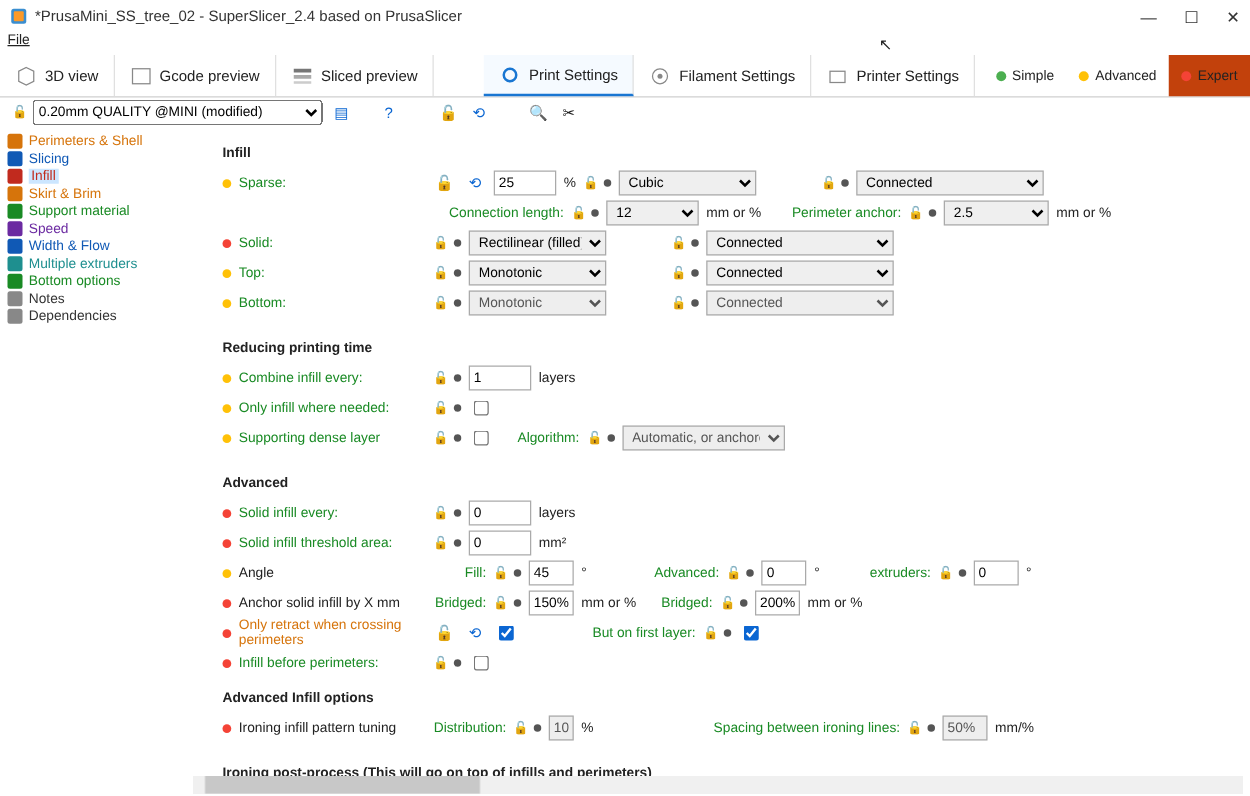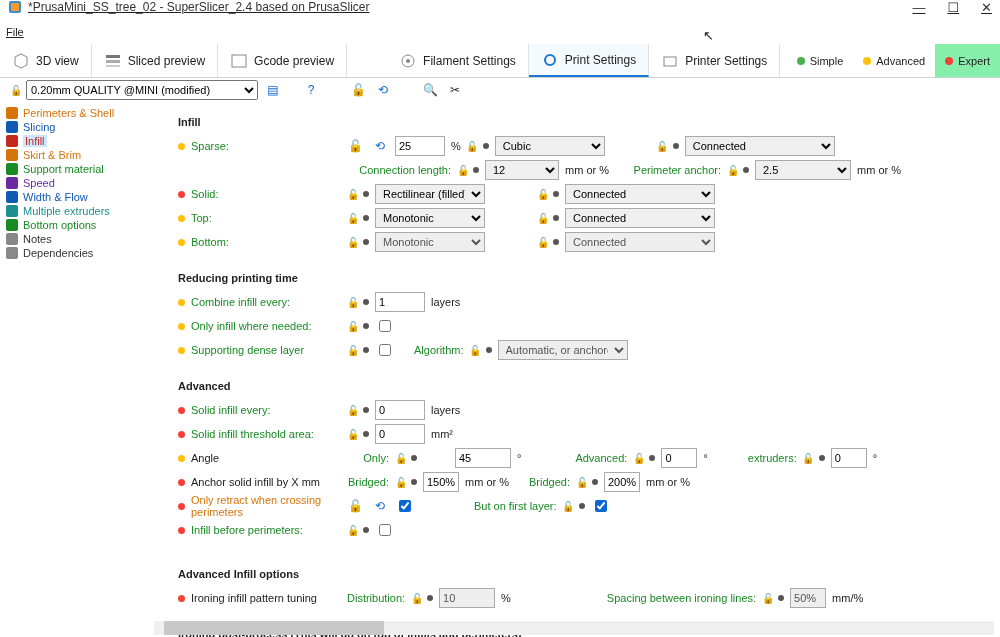--- a/index.html
+++ b/index.html
@@ -1,30 +1,30 @@
 <!DOCTYPE html>
 <html><head>
 <meta charset="utf-8">
 <style>
   * { box-sizing: border-box; font-family: "Segoe UI", Tahoma, sans-serif; }
   body { margin:0; padding:0; font-size:11px; color:#222; background:#fff; width:1000px; height:637px; overflow:hidden; position:relative; }
-  .titlebar { height:26px; display:flex; padding:0 8px;text-decoration:underline; }
+  .titlebar { height:26px; display:flex; align-items:center; padding:0 8px; }
   .titlebar .app-icon { width:14px; height:14px; margin-right:6px; display:inline-block; }
   .titlebar .title { flex:1; font-size:12px; color:#333; }
   .titlebar .winbtns { display:flex; gap:22px; font-size:13px; color:#333; }
   .menubar { height:18px; padding:0 6px; font-size:11px; color:#222; }
   .menubar span { margin-right:12px; text-decoration:underline; text-decoration-style:solid; }
   .toolbar { height:34px; display:flex; align-items:stretch; border-bottom:1px solid #d0d0d0; }
   .tbtn { display:flex; align-items:center; gap:6px; padding:0 12px; border-right:1px solid #e0e0e0; font-size:12px; cursor:default; }
   .tbtn.active { border-bottom:2px solid #1976d2; background:#f5faff; }
   .tbtn .icon { width:18px; height:18px; display:inline-flex; align-items:center; justify-content:center; }
   .tspacer { flex:1; }
   .modebtn { display:flex; align-items:center; gap:5px; padding:0 10px; font-size:11px; }
   .modebtn .dot { width:8px; height:8px; border-radius:50%; }
-  .modebtn.sel { background:#86efac; }
+  .modebtn.sel { background:#c2410c; }
   .dot.g{background:#4CAF50}.dot.y{background:#FFC107}.dot.r{background:#f44336}
   .profbar { height:24px; display:flex; align-items:center; padding:0 6px 0 10px; gap:6px; border-bottom:0px solid #eee; }
   .profbar select { width:232px; height:20px; font-size:11px; }
   .ibtn { width:18px; height:18px; display:inline-flex; align-items:center; justify-content:center; font-size:12px; cursor:default; }
   .blue { color:#0b66d2; }
   .main { display:flex; height:535px; }
   .side { width:160px; padding:4px 6px; }
   .side .item { display:flex; align-items:flex-start; gap:5px; padding:1px 0; font-size:11px; cursor:default; }
   .side .item .ico { width:12px; height:12px; display:inline-block; border-radius:2px; }
   .side .item.sel span { background:#cce6ff; padding:0 2px; }
@@ -78,52 +78,52 @@
       <span class="icon">
         <svg width="18" height="18">
           <path d="M9 2l6 3v8l-6 3-6-3V5z" fill="none" stroke="#888" stroke-width="1"></path>
         </svg>
       </span>
       <span>3D view</span>
     </div>
   <div class="tbtn">
       <span class="icon">
         <svg width="18" height="18">
+          <rect x="2" y="3" width="14" height="12" fill="none" stroke="#888"></rect>
+        </svg>
+      </span>
+      <span>Gcode preview</span>
+    </div>
+  <div class="tbtn">
+      <span class="icon">
+        <svg width="18" height="18">
           <rect x="2" y="3" width="14" height="3" fill="#777"></rect>
           <rect x="2" y="8" width="14" height="3" fill="#aaa"></rect>
           <rect x="2" y="13" width="14" height="2" fill="#ccc"></rect>
         </svg>
       </span>
       <span>Sliced preview</span>
     </div>
-  <div class="tbtn">
-      <span class="icon">
-        <svg width="18" height="18">
-          <rect x="2" y="3" width="14" height="12" fill="none" stroke="#888"></rect>
-        </svg>
-      </span>
-      <span>Gcode preview</span>
-    </div>
   <div style="width:40px"></div>
+  <div class="tbtn active">
+      <span class="icon">
+        <svg width="18" height="18">
+          <circle cx="9" cy="9" r="5" fill="none" stroke="#1976d2" stroke-width="2"></circle>
+        </svg>
+      </span>
+      <span>Print Settings</span>
+    </div>
   <div class="tbtn">
       <span class="icon">
         <svg width="18" height="18">
           <circle cx="9" cy="9" r="6" fill="none" stroke="#888"></circle>
           <circle cx="9" cy="9" r="2" fill="#888"></circle>
         </svg>
       </span>
       <span>Filament Settings</span>
-    </div>
-  <div class="tbtn active">
-      <span class="icon">
-        <svg width="18" height="18">
-          <circle cx="9" cy="9" r="5" fill="none" stroke="#1976d2" stroke-width="2"></circle>
-        </svg>
-      </span>
-      <span>Print Settings</span>
     </div>
   <div class="tbtn">
       <span class="icon">
         <svg width="18" height="18">
           <rect x="3" y="5" width="12" height="9" fill="none" stroke="#888"></rect>
         </svg>
       </span>
       <span>Printer Settings</span>
     </div>
   <div class="tspacer"></div>
@@ -224,21 +224,21 @@
       <span style="width:157px"></span>
       <span class="sublbl green-t" style="width:110px">Connection length:</span>
       <span class="lock"></span>
         <span class="bullet"></span>
       <select class="fld" style="width:74px"><option>12</option></select>
       <span>mm or %</span>
       <span style="flex:0 0 8px"></span>
       <span class="sublbl green-t" style="width:92px">Perimeter anchor:</span>
       <span class="lock"></span>
         <span class="bullet"></span>
-      <select class="fld" style="width:96px"><option>2.5</option></select>
+      <select class="fld" style="width:84px"><option>2.5</option></select>
       <span>mm or %</span>
     </div>
     <div class="row">
       <span class="lbldot" style="background:#f44336"></span>
       <span class="lbltxt green-t">Solid:</span>
       <span class="lock"></span>
         <span class="bullet"></span>
       <select class="fld" style="width:110px"><option>Rectilinear (filled)</option></select>
       <span style="flex:0 0 40px"></span>
       <span class="lock"></span>
@@ -310,24 +310,24 @@
       <span class="lbldot" style="background:#f44336"></span>
       <span class="lbltxt green-t">Solid infill threshold area:</span>
       <span class="lock"></span>
         <span class="bullet"></span>
       <input class="fld spin" value="0" style="">
       <span>mm²</span>
     </div>
     <div class="row">
       <span class="lbldot" style="background:#FFC107"></span>
       <span class="lbltxt">Angle</span>
-      <span class="sublbl green-t" style="width:42px">Only:</span>
-      <span class="lock"></span>
-        <span class="bullet"></span>
-      <input class="fld" style="width: 56px; margin-left: 32px;" value="45">
+      <span class="sublbl green-t" style="width:42px">Fill:</span>
+      <span class="lock"></span>
+        <span class="bullet"></span>
+      <input class="fld" style="width: 36px;" value="45">
         <span>°</span>
       <span style="flex:0 0 42px"></span>
       <span class="sublbl green-t">Advanced:</span>
       <span class="lock"></span>
         <span class="bullet"></span>
       <input class="fld" style="width: 36px;" value="0">
         <span>°</span>
       <span style="flex:0 0 28px"></span>
       <span class="sublbl green-t">extruders:</span>
       <span class="lock"></span>
@@ -363,28 +363,28 @@
       <input type="checkbox" class="chk" checked="" style="accent-color: rgb(11, 102, 210);">
     </div>
     <div class="row">
       <span class="lbldot" style="background:#f44336"></span>
       <span class="lbltxt green-t">Infill before perimeters:</span>
       <span class="lock"></span>
         <span class="bullet"></span>
       <input type="checkbox" class="chk" style="">
     </div>
 
-    <div class="sect" style="margin-top:26px">Advanced Infill options</div>
+    <div class="sect" style="margin-top:10px">Advanced Infill options</div>
     <div class="row">
       <span class="lbldot" style="background:#f44336"></span>
       <span class="lbltxt">Ironing infill pattern tuning</span>
       <span class="sublbl green-t">Distribution:</span>
       <span class="lock"></span>
         <span class="bullet"></span>
-      <input class="fld ro" style="width: 56px;" value="10">
+      <input class="fld ro" style="width: 20px;" value="10">
       <span>%</span>
       <span style="flex:0 0 84px"></span>
       <span class="sublbl green-t">Spacing between ironing lines:</span>
       <span class="lock"></span>
         <span class="bullet"></span>
       <input class="fld ro" style="width: 36px;" value="50%">
       <span>mm/%</span>
     </div>
 
     <div class="sect" style="margin-top:18px">Ironing post-process (This will go on top of infills and perimeters)</div>

